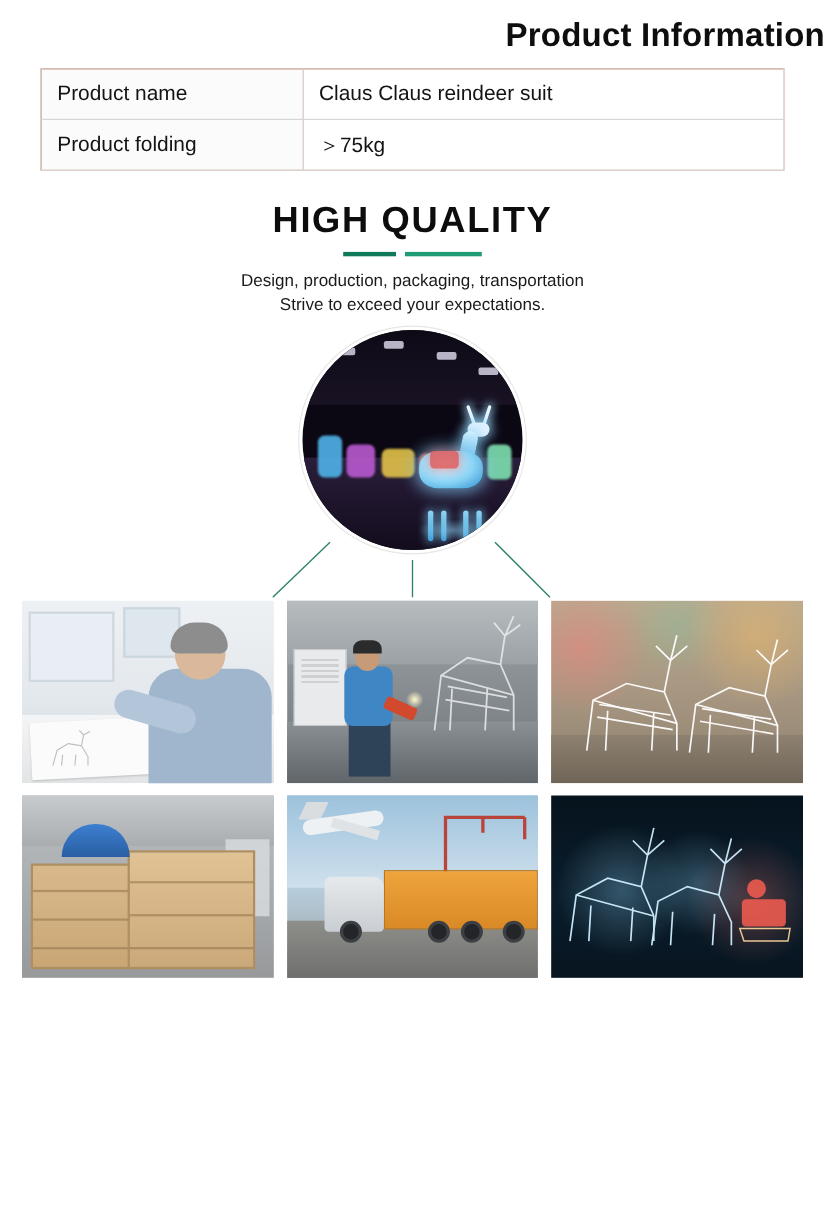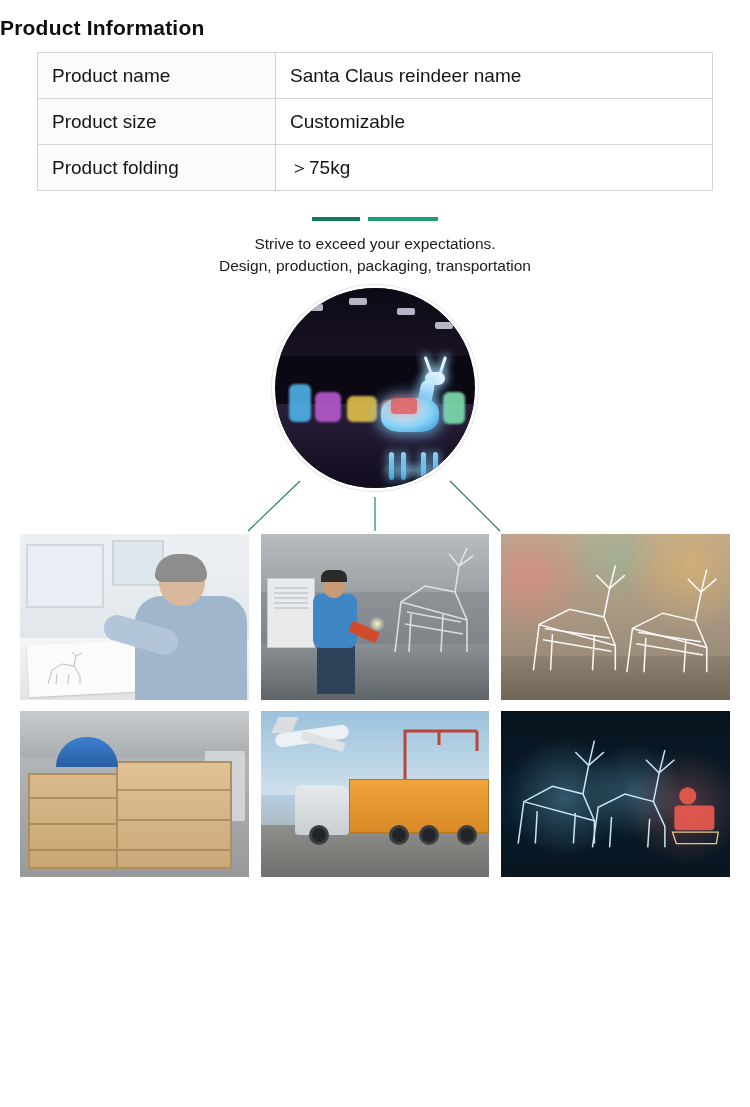--- a/index.html
+++ b/index.html
@@ -16,22 +16,22 @@
 
   .page {
     position: relative;
     width: 750px;
     height: 1107px;
     background: #ffffff;
   }
 
   
   .main-title {
-    text-align: left;
-    font-size: 21px;
+    text-align: right;
+    font-size: 30px;
     font-weight: 700;
     letter-spacing: .2px;
     padding-top: 16px;
     padding-bottom: 12px;
     color: #0e0e0e;
   }
 
   
   .spec-table {
     width: 676px;
@@ -254,37 +254,34 @@
 <body>
 
 <div class="page">
 
   <div class="main-title">Product Information</div>
 
   <table class="spec-table">
     <tbody>
       <tr>
         <td class="label">Product name</td>
-        <td class="value">Santa Claus reindeer name</td>
-      </tr>
-      <tr>
-        <td class="label">Product size</td>
-        <td class="value">Customizable</td>
+        <td class="value">Claus Claus reindeer suit</td>
       </tr>
       <tr>
         <td class="label">Product folding</td>
         <td class="value">＞75kg</td>
       </tr>
     </tbody>
   </table>
 
   <div class="hq-wrap">
+    <div class="hq-title">HIGH QUALITY</div>
     <div class="hq-rule"></div>
+    <div class="hq-sub">Design, production, packaging, transportation</div>
     <div class="hq-sub">Strive to exceed your expectations.</div>
-    <div class="hq-sub">Design, production, packaging, transportation</div>
   </div>
 
   <div class="hero-zone">
 
     <svg class="connectors" viewBox="0 0 750 248">
       <line x1="300" y1="196" x2="248" y2="246" stroke="#2b7f6b" stroke-width="1.2"></line>
       <line x1="375" y1="212" x2="375" y2="246" stroke="#2b7f6b" stroke-width="1.2"></line>
       <line x1="450" y1="196" x2="500" y2="246" stroke="#2b7f6b" stroke-width="1.2"></line>
     </svg>
 

